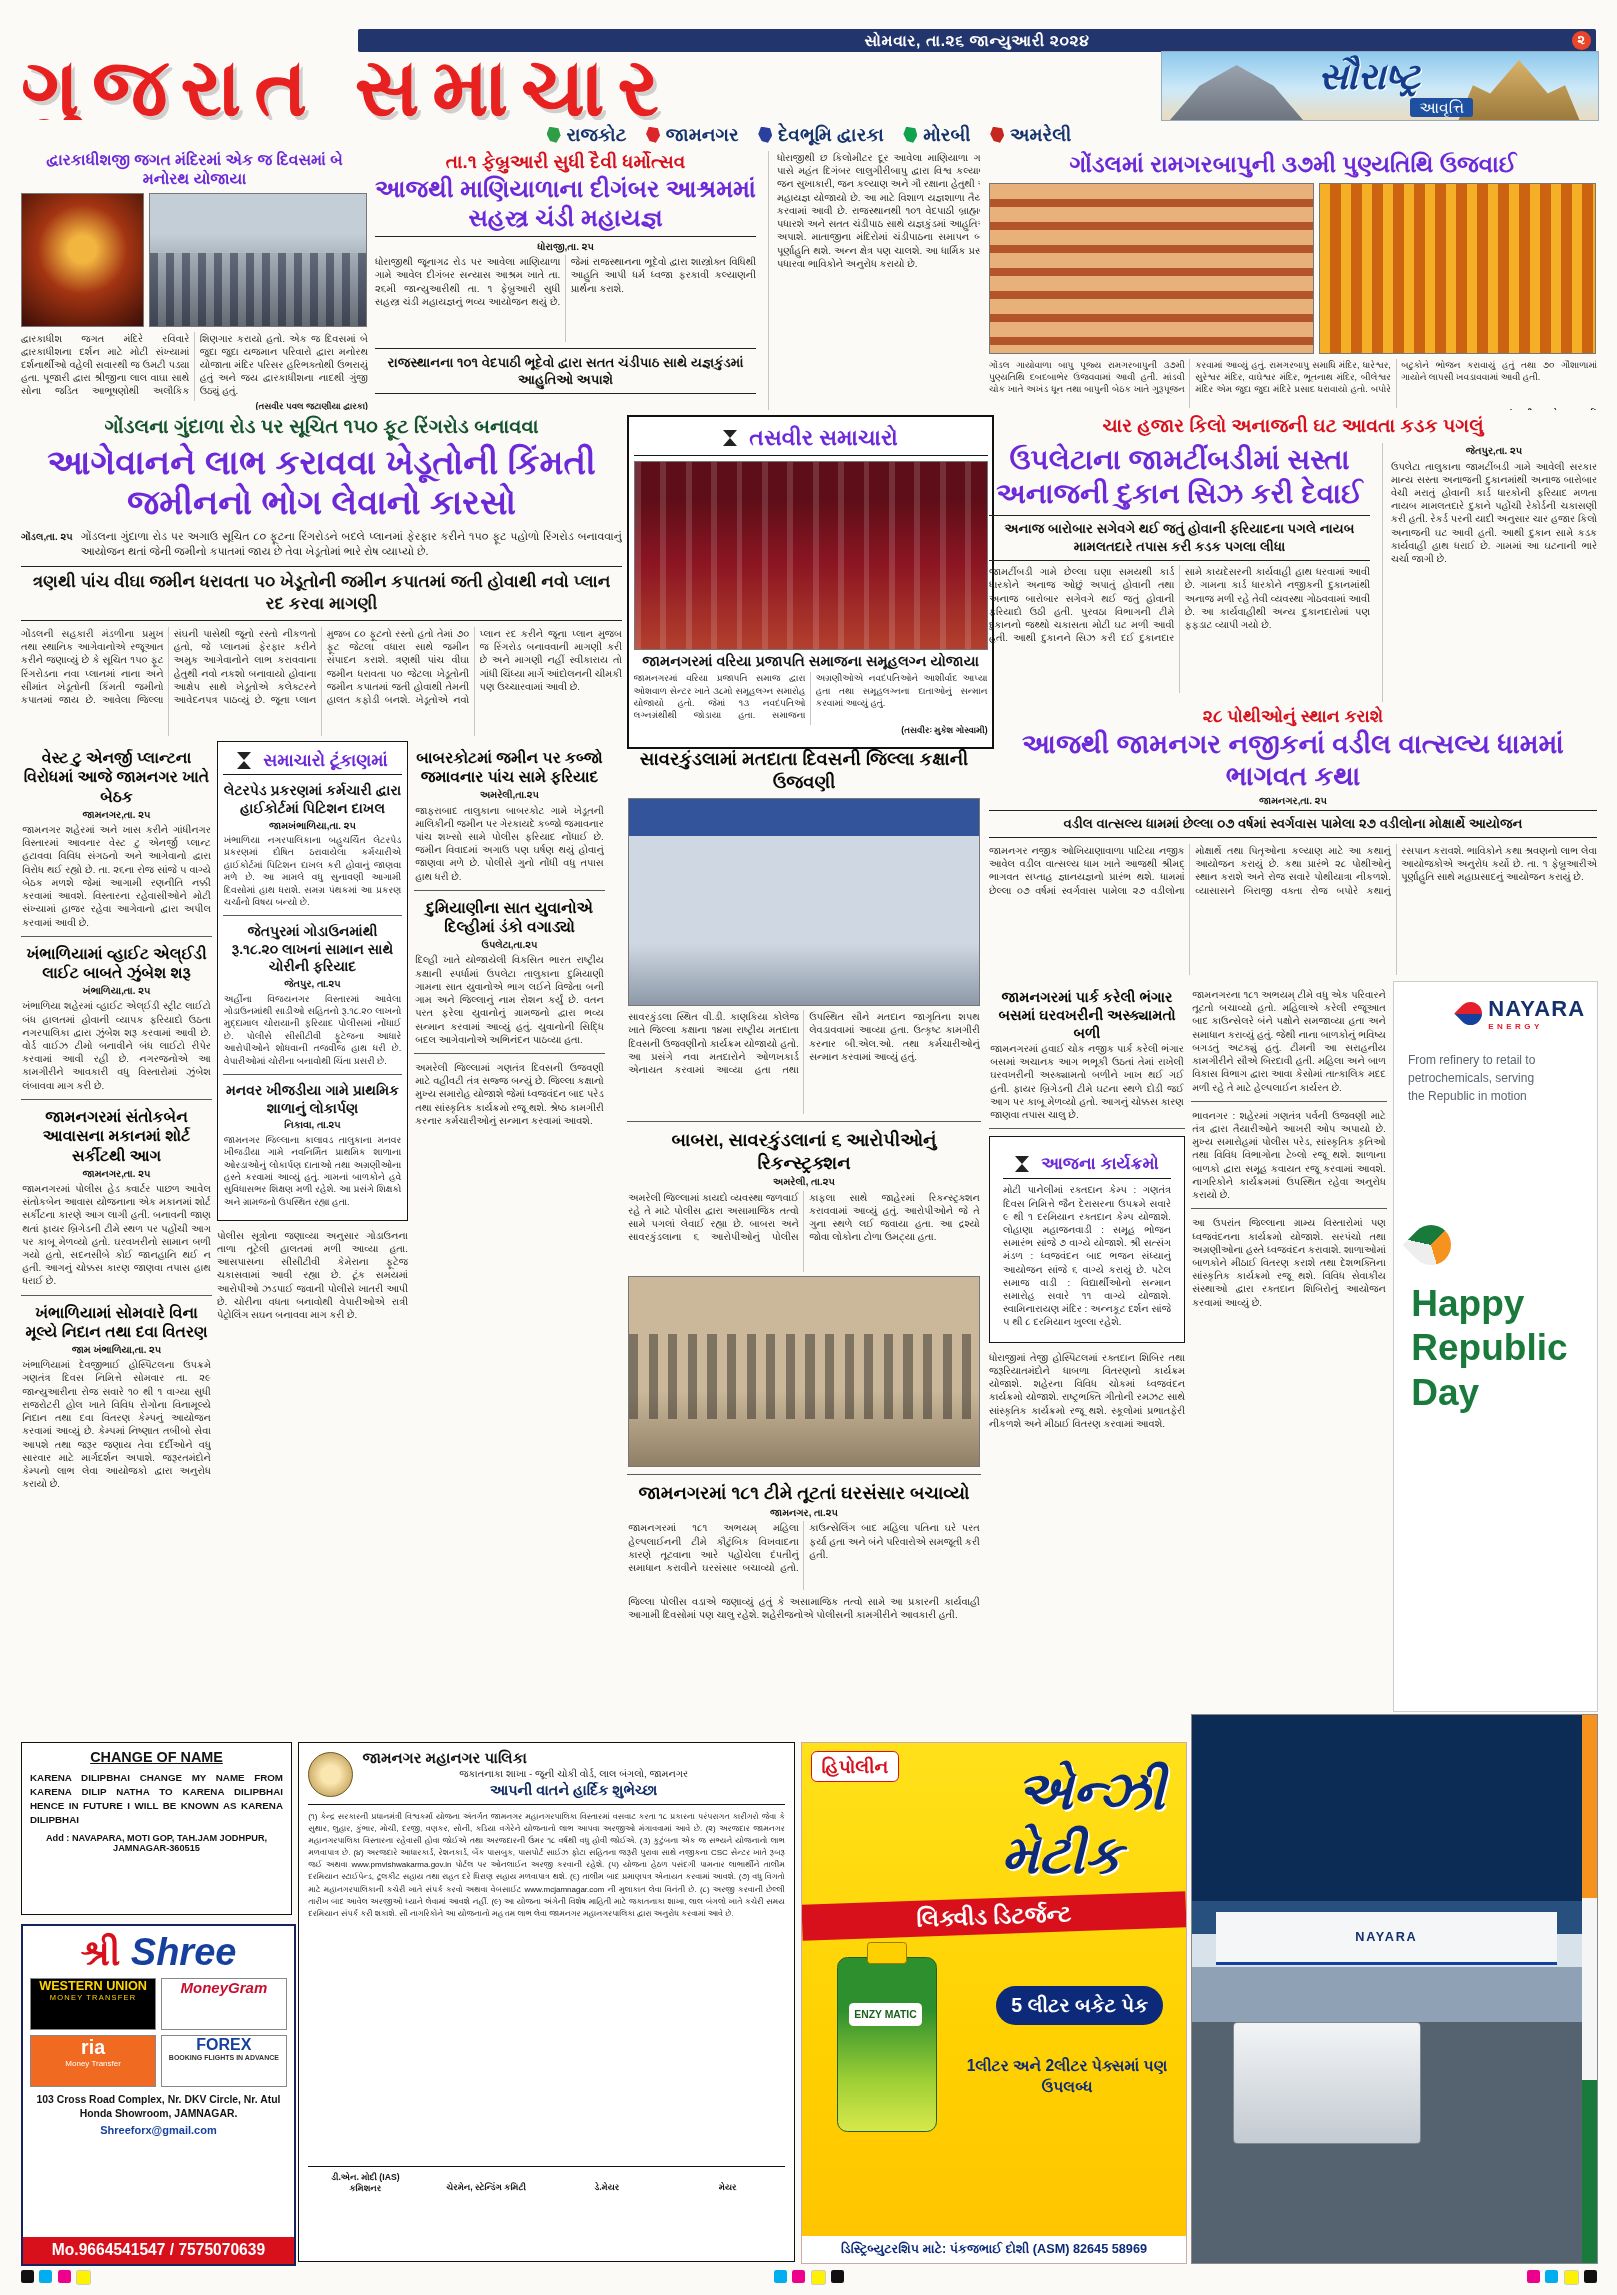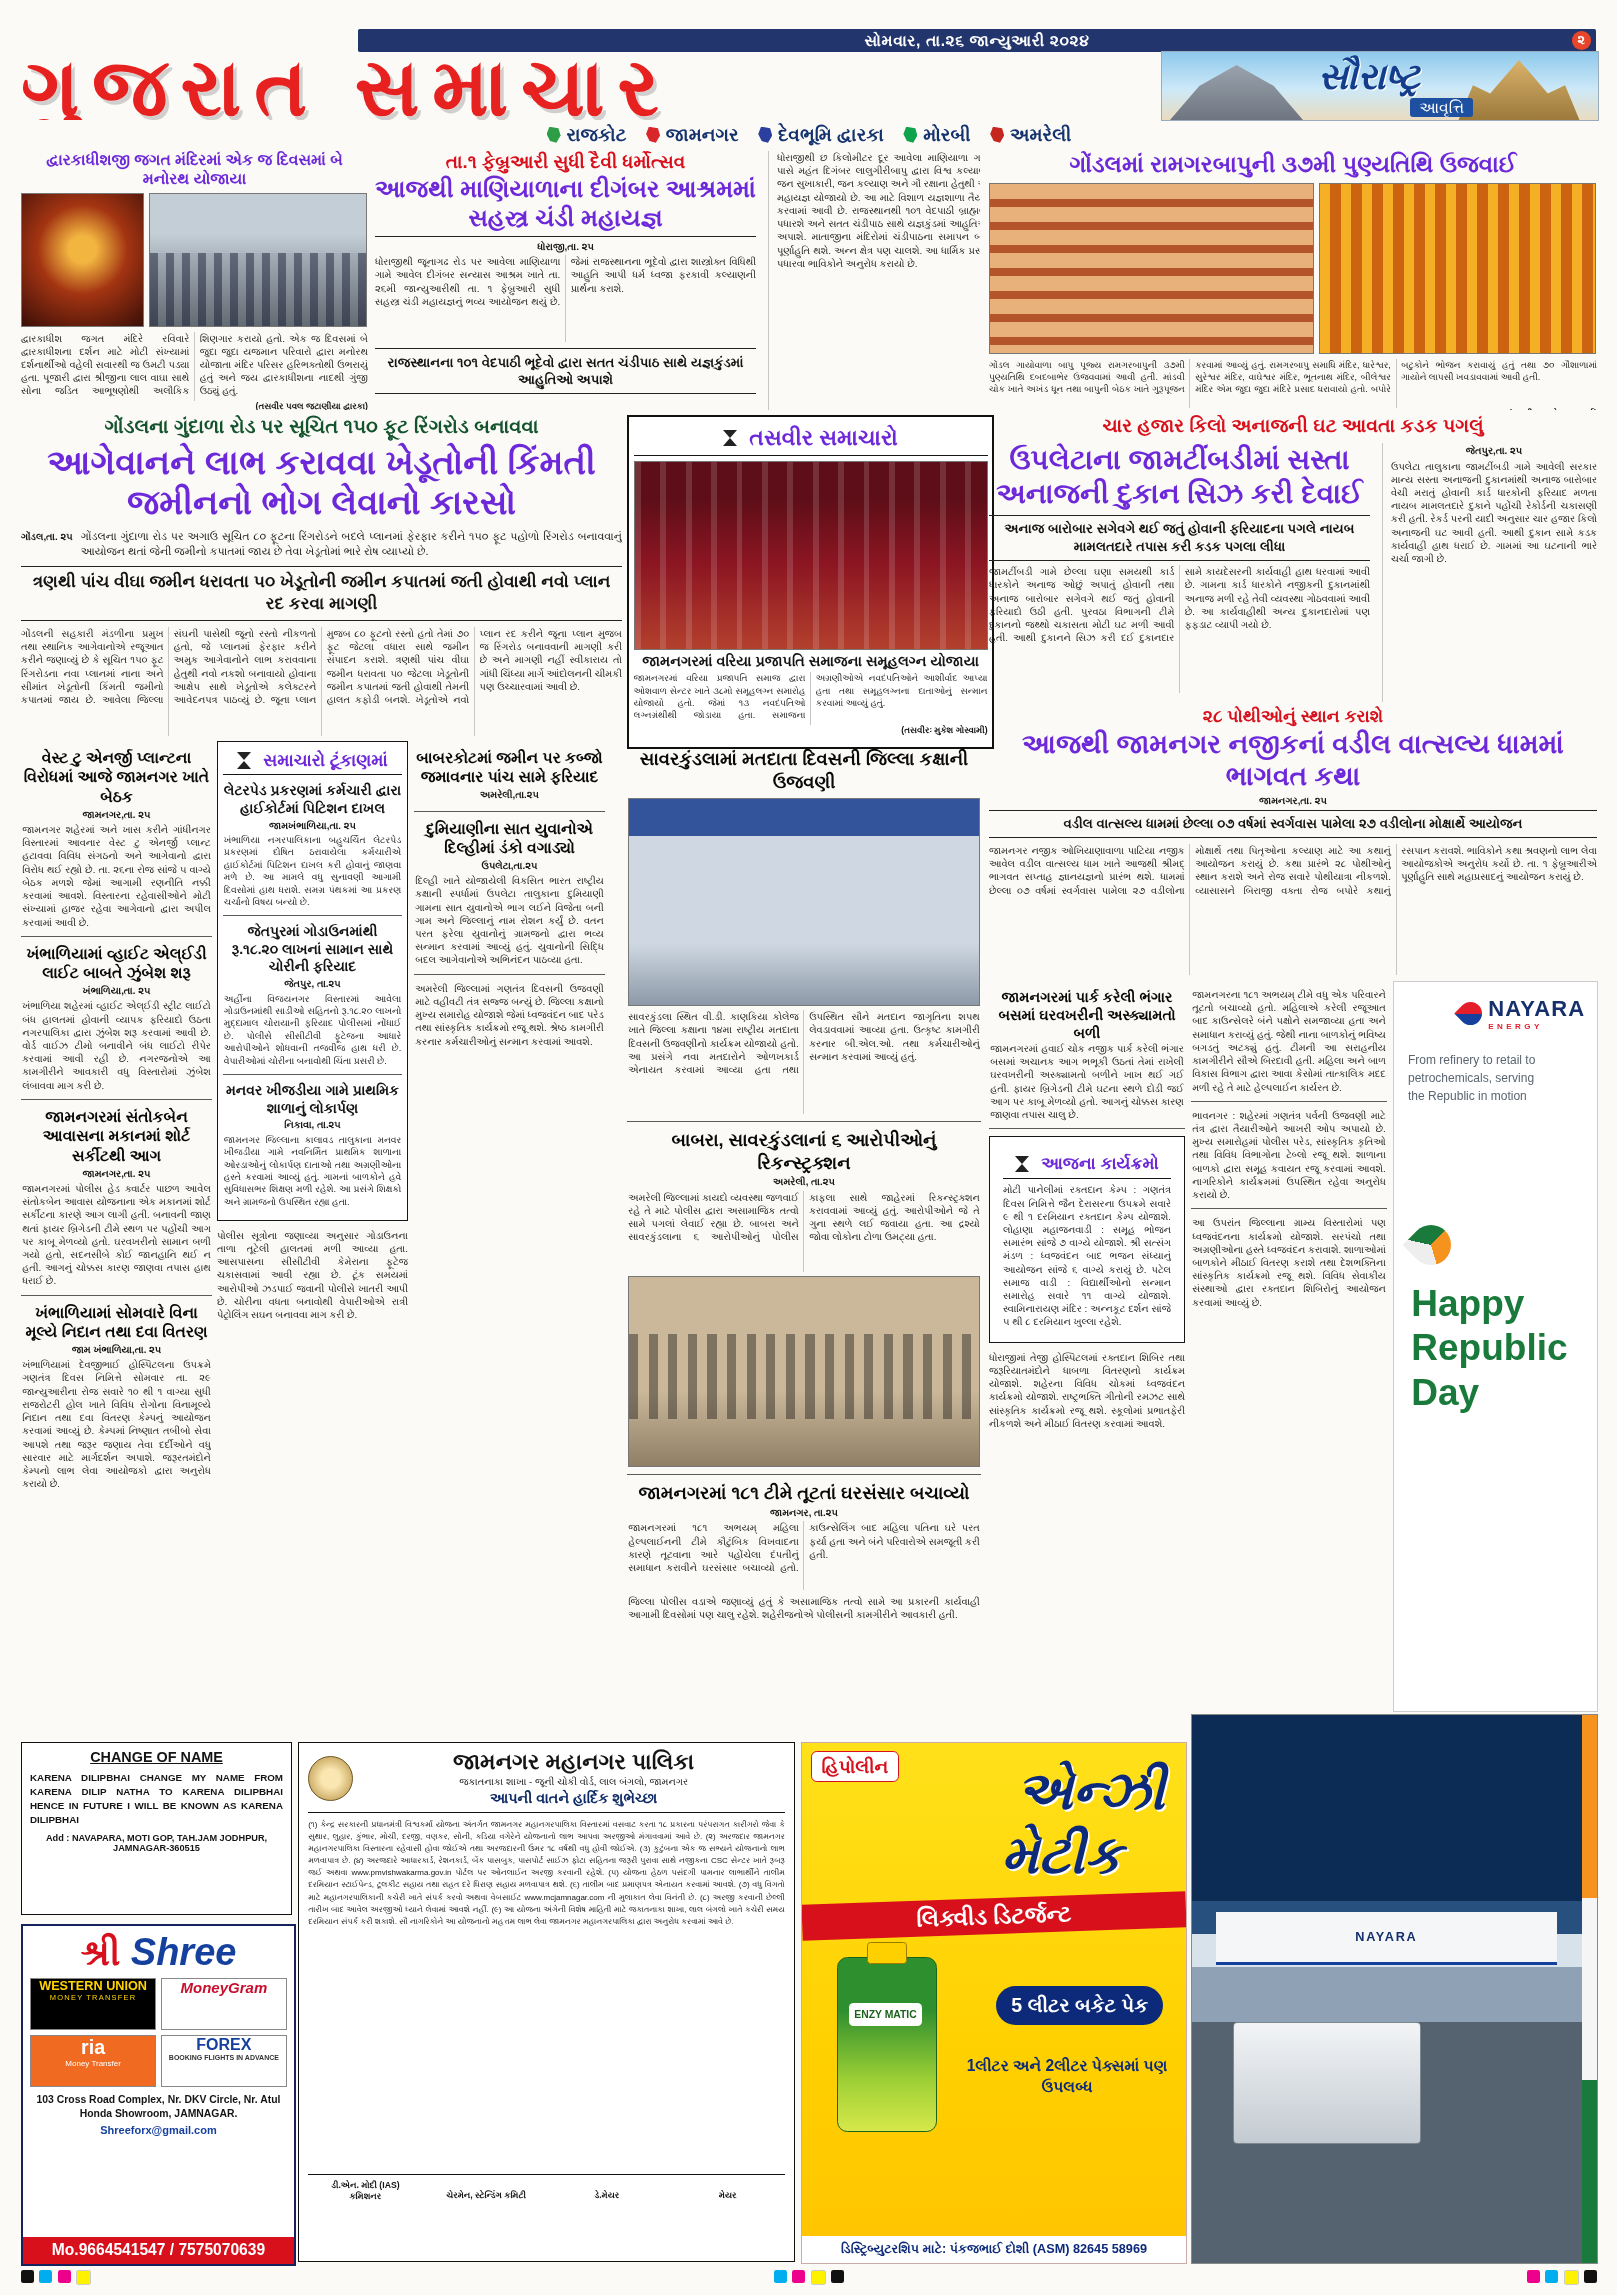--- a/index.html
+++ b/index.html
@@ -85,21 +85,21 @@
   .bria .b1{font-size:19.6px;font-weight:700}.bria .b2{font-size:8px}
   .bfx{color:#16409e;font-weight:700}
   .bfx .b1{font-size:16px}.bfx .b2{font-size:7px;color:#333}
   .sh-ad{font-size:10.4px;font-weight:700;text-align:center;line-height:1.35;margin-top:5.8px;padding:0 5.8px}
   .sh-em{font-size:11px;text-align:center;color:#16409e;font-weight:700;margin-top:3.5px}
   .sh-ph{background:#d8101c;color:#fff;font-size:15.6px;font-weight:700;text-align:center;
          padding:4.6px 0;position:absolute;bottom:0;left:0;right:0}
   .jmc{border:1.7px solid #111;background:#fff;padding:5.8px 9.2px}
   .jmc-head{display:flex;align-items:center;gap:9.2px;border-bottom:1.2px solid #111;padding-bottom:4.6px}
   .jmc-seal{width:43px;height:43px;border-radius:50%;background:radial-gradient(circle,#fae6b0 30%,#b08a3c 100%);border:1.2px solid #6e551e;flex:0 0 auto}
-  .jmc-t{font-size:22px;font-weight:700;text-align:center}
+  .jmc-t{font-size:15px;font-weight:700;}
   .jmc-d{font-size:9.8px;text-align:center;margin-top:1.2px}
   .jmc-g{font-size:14.4px;font-weight:700;text-align:center;margin-top:2.3px;color:#0d2a66}
   .jmc-b{font-size:8px;line-height:1.52;text-align:justify;margin-top:5.8px;height:351px;overflow:hidden}
   .jmc-off{display:flex;justify-content:space-between;border-top:1.2px solid #111;margin-top:4.6px;padding-top:4.6px}
   .jmc-off div{font-size:8.7px;font-weight:700;text-align:center;width:24%}
   .enzy{background:linear-gradient(180deg,#ffe11a 0%,#ffd000 60%,#ffc400 100%);border:1.2px solid #caa}
   .en-brand{position:absolute;left:9.2px;top:8px;background:#fff;border-radius:5.8px;padding:3.5px 9.2px;
             color:#d8101c;font-size:18.5px;font-weight:700;border:1.2px solid #d8101c}
   .en-p1{position:absolute;right:21px;top:17.3px;font-size:53px;font-weight:700;font-style:italic;color:#0d2a7a;text-shadow:1.7px 1.7px 0 #fff}
   .en-p2{position:absolute;right:64px;top:81px;font-size:53px;font-weight:700;font-style:italic;color:#0d2a7a;text-shadow:1.7px 1.7px 0 #fff}
@@ -297,20 +297,21 @@
         <div class="bd" style="font-size:9.2px">જામનગર જિલ્લાના કાલાવડ તાલુકાના મનવર ખીજડીયા ગામે નવનિર્મિત પ્રાથમિક શાળાના ઓરડાઓનું લોકાર્પણ દાતાઓ તથા અગ્રણીઓના હસ્તે કરવામાં આવ્યું હતું. ગામનાં બાળકોને હવે સુવિધાસભર શિક્ષણ મળી રહેશે. આ પ્રસંગે શિક્ષકો અને ગ્રામજનો ઉપસ્થિત રહ્યા હતા.</div>
       </div>
     </div>
     <div class="bd" style="margin-top:8px">પોલીસ સૂત્રોના જણાવ્યા અનુસાર ગોડાઉનના તાળા તૂટેલી હાલતમાં મળી આવ્યા હતા. આસપાસના સીસીટીવી કેમેરાના ફૂટેજ ચકાસવામાં આવી રહ્યા છે. ટૂંક સમયમાં આરોપીઓ ઝડપાઈ જવાની પોલીસે ખાતરી આપી છે. ચોરીના વધતા બનાવોથી વેપારીઓએ રાત્રી પેટ્રોલિંગ સઘન બનાવવા માગ કરી છે.</div>
   </div>
 
   <div class="abs" style="left:414px;top:741px;width:191px;height:997px">
     <div class="sa">
       <div class="sa-h">બાબરકોટમાં જમીન પર કબ્જો જમાવનાર પાંચ સામે ફરિયાદ</div>
       <div class="dl">અમરેલી,તા.૨૫</div>
+      <div class="bd">જાફરાબાદ તાલુકાના બાબરકોટ ગામે ખેડૂતની માલિકીની જમીન પર ગેરકાયદે કબ્જો જમાવનાર પાંચ શખ્સો સામે પોલીસ ફરિયાદ નોંધાઈ છે. જમીન વિવાદમાં અગાઉ પણ ઘર્ષણ થયું હોવાનું જાણવા મળે છે. પોલીસે ગુનો નોંધી વધુ તપાસ હાથ ધરી છે.</div>
     </div>
     <div class="sa">
       <div class="sa-h">દુમિયાણીના સાત યુવાનોએ દિલ્હીમાં ડંકો વગાડ્યો</div>
       <div class="dl">ઉપલેટા,તા.૨૫</div>
       <div class="bd">દિલ્હી ખાતે યોજાયેલી વિકસિત ભારત રાષ્ટ્રીય કક્ષાની સ્પર્ધામાં ઉપલેટા તાલુકાના દુમિયાણી ગામના સાત યુવાનોએ ભાગ લઈને વિજેતા બની ગામ અને જિલ્લાનું નામ રોશન કર્યું છે. વતન પરત ફરેલા યુવાનોનું ગ્રામજનો દ્વારા ભવ્ય સન્માન કરવામાં આવ્યું હતું. યુવાનોની સિદ્ધિ બદલ આગેવાનોએ અભિનંદન પાઠવ્યા હતા.</div>
     </div>
     <div class="sa">
       <div class="bd">અમરેલી જિલ્લામાં ગણતંત્ર દિવસની ઉજવણી માટે વહીવટી તંત્ર સજ્જ બન્યું છે. જિલ્લા કક્ષાનો મુખ્ય સમારોહ યોજાશે જેમાં ધ્વજવંદન બાદ પરેડ તથા સાંસ્કૃતિક કાર્યક્રમો રજૂ થશે. શ્રેષ્ઠ કામગીરી કરનાર કર્મચારીઓનું સન્માન કરવામાં આવશે.</div>
     </div>
   </div>

